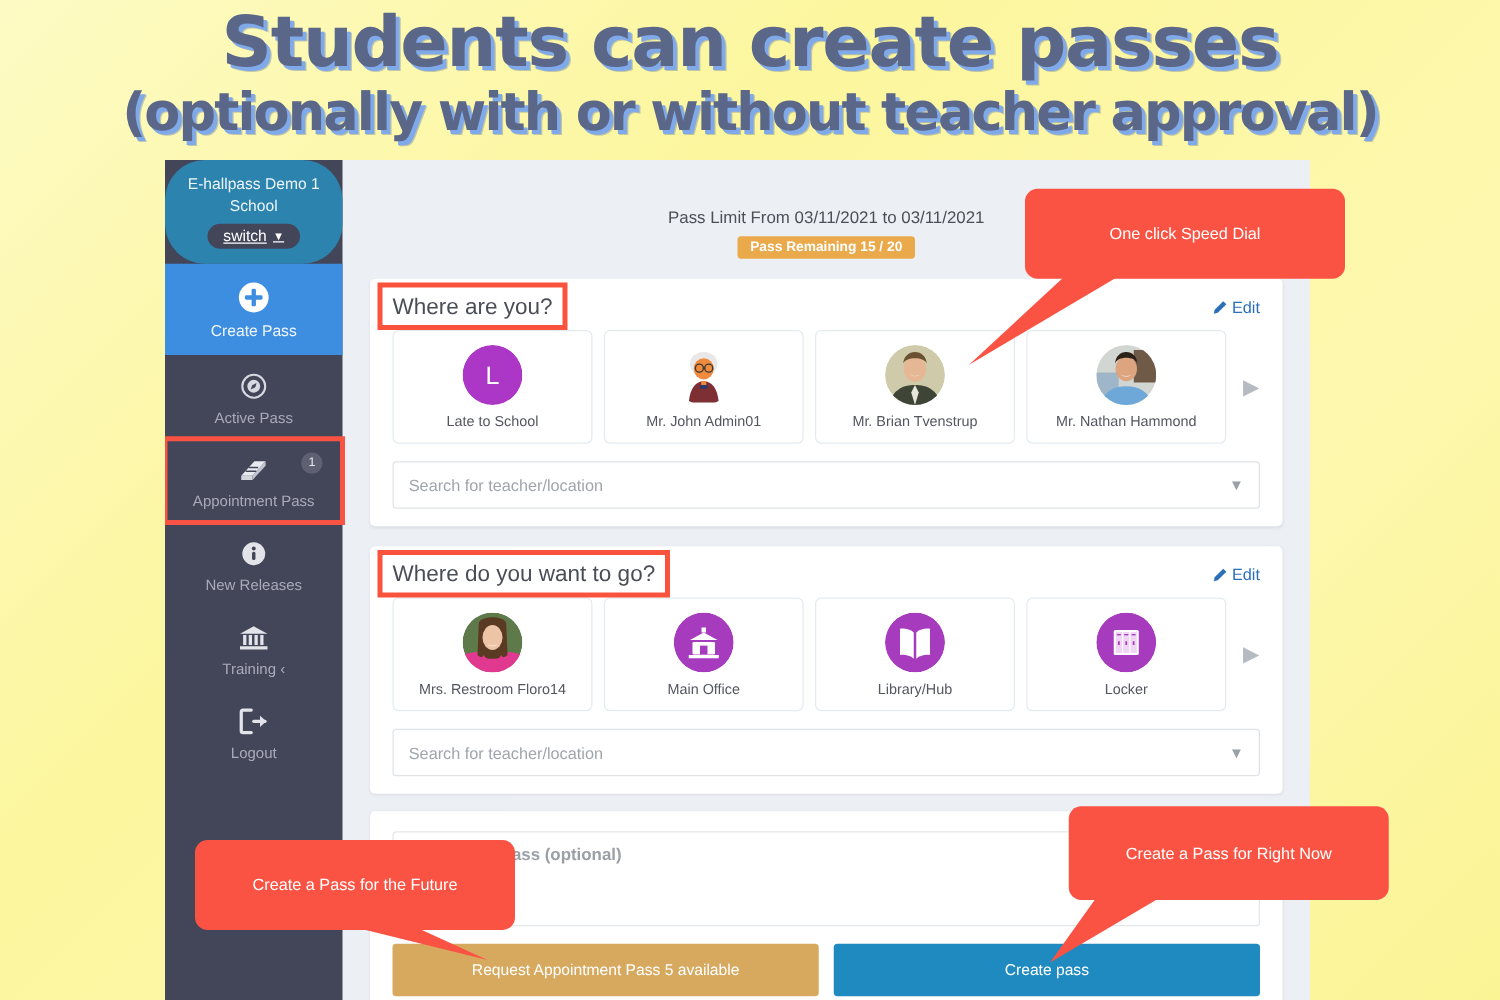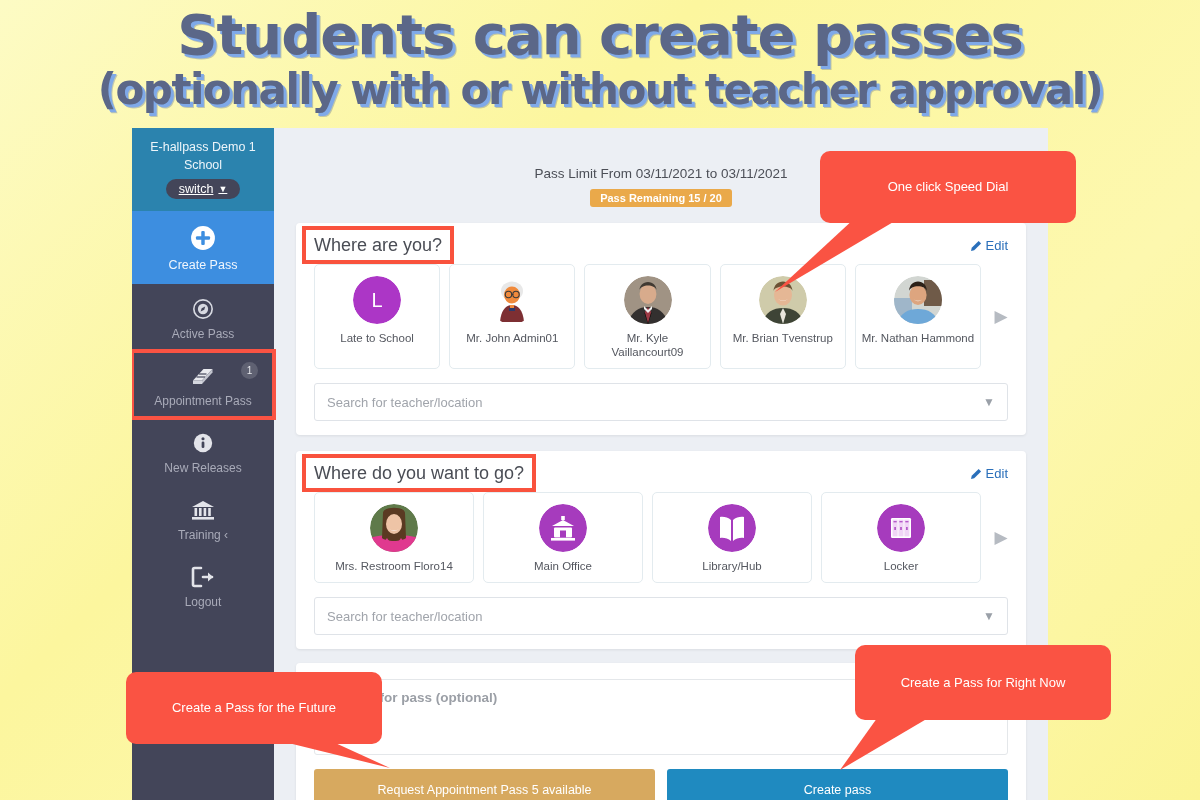--- a/index.html
+++ b/index.html
@@ -46,20 +46,21 @@
     width: 142px; flex: 0 0 142px;
     background: #434559;
     display: flex; flex-direction: column;
     position: relative;
   }
   .sb-school {
     background: #2b83ae;
     padding: 10px 6px 12px;
     text-align: center;
     color: #fff;
+    border-radius: 32px;
   }
   .sb-school .nm { font-size: 12.5px; line-height: 18px; color: #edf5fa; }
   .switch-pill {
     display: inline-flex; align-items: center; gap: 5px;
     background: #434559; color: #fff;
     border-radius: 14px; padding: 3px 13px;
     font-size: 12.5px; margin-top: 5px; text-decoration: underline;
   }
   .switch-pill .chev { font-size: 9px; }
 
@@ -179,21 +180,21 @@
   .callout {
     position: absolute; z-index: 60;
     background: #fa5343; color: #fff;
     border-radius: 10px;
     display: flex; align-items: center; justify-content: center;
     text-align: center;
     font-size: 13px; line-height: 26px;
     padding: 10px 14px;
   }
   #co-speed { left: 820px; top: 151px; width: 256px; height: 72px; }
-  #co-future { left: 126px; top: 672px; width: 256px; height: 72px; }
+  #co-future { left: 156px; top: 672px; width: 256px; height: 72px; }
   #co-now { left: 855px; top: 645px; width: 256px; height: 75px; }
 </style>
 </head>
 <body>
 
 <div class="backdrop"></div>
 
 <div class="banner">
   <h1>
     <div class="line1">Students can create passes</div>
@@ -325,34 +326,20 @@
                 <path d="M22 29 h4 v5 h-4 z" fill="#f08a3c"></path>
                 <rect x="21" y="32" width="6" height="3" fill="#2b3a6b"></rect>
                 <circle cx="20.5" cy="18.5" r="3.2" fill="none" stroke="#3a3a3a" stroke-width="1.1"></circle>
                 <circle cx="28" cy="18.5" r="3.2" fill="none" stroke="#3a3a3a" stroke-width="1.1"></circle>
                 <path d="M23.7 18.5 h1.6" stroke="#3a3a3a" stroke-width="1"></path>
               </svg>
           </div>
           <div class="nm">Mr. John Admin01</div>
         </div>
 
-        <div class="tile">
-          <div class="av">
-            <svg width="48" height="48" viewBox="0 0 48 48">
-                <circle cx="24" cy="24" r="24" fill="#a09384"></circle>
-                <path d="M4 48 C7 35 15 31 24 31 C33 31 41 35 44 48 Z" fill="#33302f"></path>
-                <ellipse cx="24" cy="18" rx="8.4" ry="10" fill="#d8ab8c"></ellipse>
-                <path d="M15.5 14 C17 8 31 8 32.5 14 C32.5 10 29 6 24 6 C19 6 15.5 10 15.5 14 Z" fill="#413a32"></path>
-                <path d="M24 31 L20.5 37 L24 48 L27.5 37 Z" fill="#8b2franch"></path>
-                <path d="M24 31 L20.8 36 L24 47 L27.2 36 Z" fill="#9c3a45"></path>
-                <path d="M20 30 L24 34 L28 30 L28 33 L24 37 L20 33 Z" fill="#f2f2f2"></path>
-              </svg>
-          </div>
-          <div class="nm">Mr. Kyle Vaillancourt09</div>
-        </div>
 
         <div class="tile">
           <div class="av">
             <svg width="48" height="48" viewBox="0 0 48 48">
                 <circle cx="24" cy="24" r="24" fill="#cfcbaa"></circle>
                 <path d="M3 48 C6 36 14 32 24 32 C34 32 42 36 45 48 Z" fill="#3e4436"></path>
                 <ellipse cx="24" cy="19" rx="9" ry="10.5" fill="#e5b795"></ellipse>
                 <path d="M14.5 15 C16 9 32 9 33.5 15 C33 9 29 5.5 24 5.5 C19 5.5 15 9 14.5 15 Z" fill="#6b5134"></path>
                 <path d="M19 23 Q24 27 29 23 Q24 26.5 19 23 Z" fill="#fff"></path>
                 <path d="M24 32 L21 38 L24 48 L27 38 Z" fill="#e8e5dc"></path>

